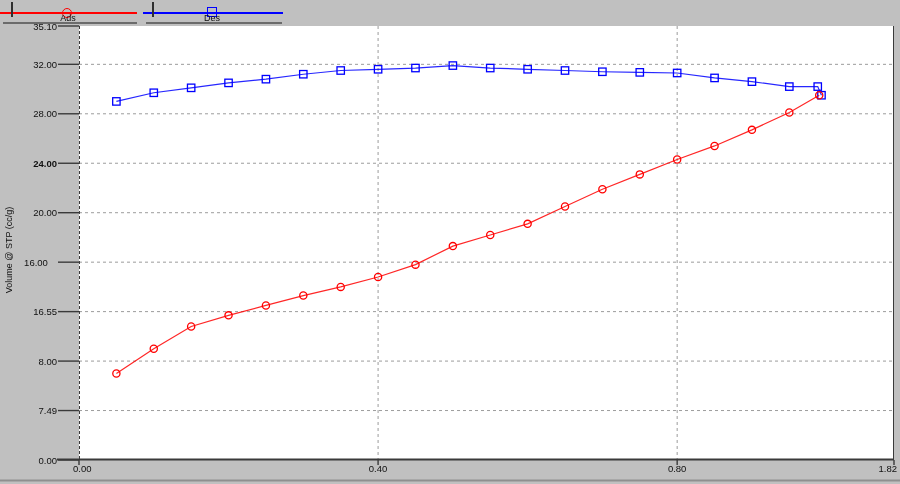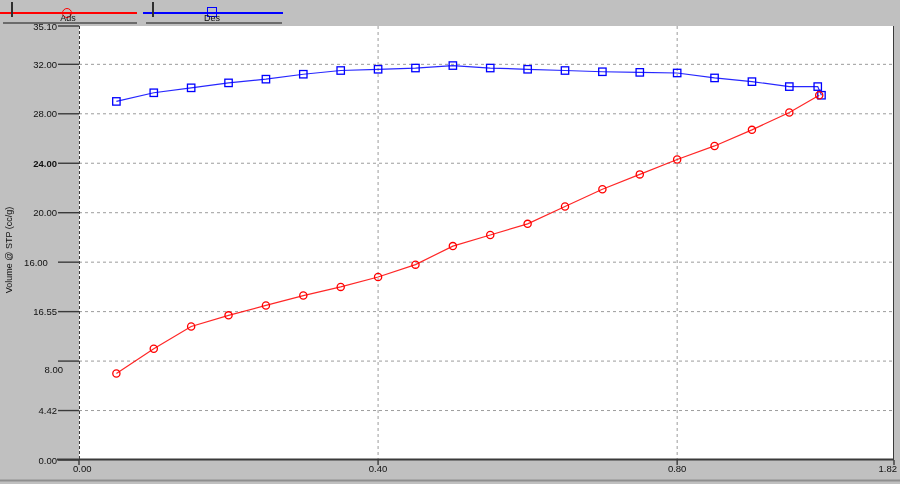--- a/index.html
+++ b/index.html
@@ -113,22 +113,22 @@
       <span class="legend-marker-square" id="des-marker-sample" style="left: 207px; top: 7px; border-color: rgb(0, 0, 255);"></span>
       <span class="legend-label" style="left:212px;top:14px;">Des</span>
       <div class="legend-underline" style="left:146px;width:136px;"></div>
     </div>
   </div>
 
   <span class="y-title">Volume @ STP (cc/g)</span>
 
   <div id="tick-labels">
       <span class="y-tick-label" style="left: 15px; top: 454.5px;">0.00</span>
-      <span class="y-tick-label" style="left: 15px; top: 405.041px;">4.42</span>
-      <span class="y-tick-label" style="left: 21px; top: 355.583px; margin-top: 8px;">8.00</span>
+      <span class="y-tick-label" style="left: 15px; top: 405.041px;">7.49</span>
+      <span class="y-tick-label" style="left: 15px; top: 355.583px;">8.00</span>
       <span class="y-tick-label" style="left: 15px; top: 306.124px;">16.55</span>
       <span class="y-tick-label" style="left: 15px; top: 256.665px; text-align: center;">16.00</span>
       <span class="y-tick-label" style="left: 15px; top: 207.207px;">20.00</span>
       <span class="y-tick-label" style="left: 15px; top: 157.748px; font-weight: bold;">24.00</span>
       <span class="y-tick-label" style="left: 15px; top: 108.289px;">28.00</span>
       <span class="y-tick-label" style="left: 15px; top: 58.8305px;">32.00</span>
       <span class="y-tick-label" style="left: 15px; top: 20.5px;">35.10</span>
       <span class="x-tick-label" style="top: 463px; left: 79px; transform: translateX(-32%);">0.00</span>
       <span class="x-tick-label" style="top: 463px; left: 378.083px;">0.40</span>
       <span class="x-tick-label" style="top: 463px; left: 677.165px; text-align: center;">0.80</span>

